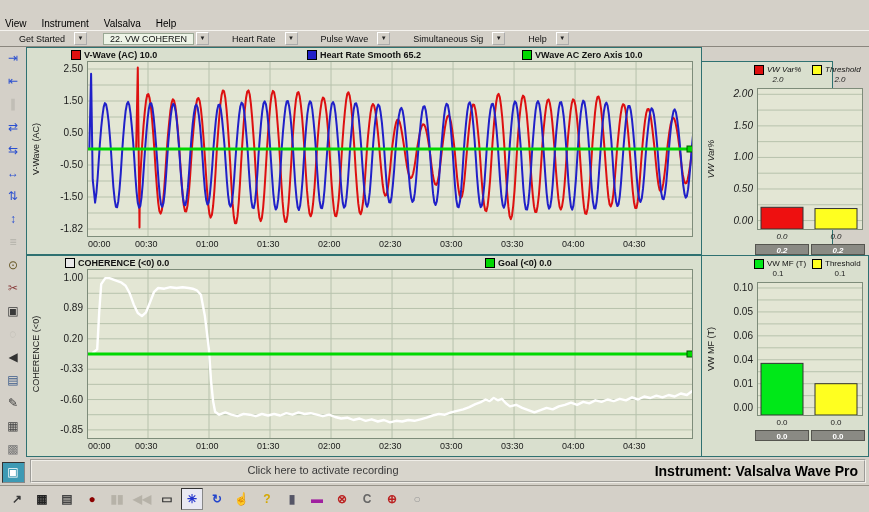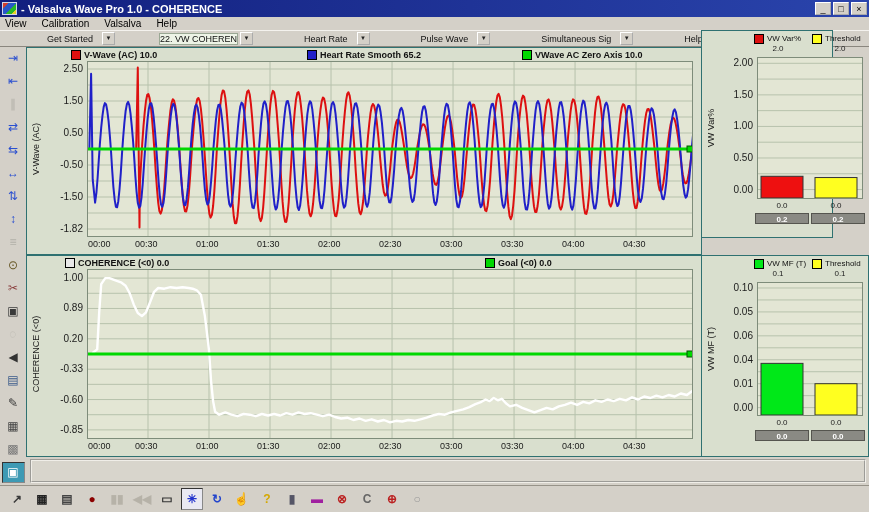--- a/index.html
+++ b/index.html
@@ -16,22 +16,22 @@
     font-size:9px;line-height:10px;text-align:center;padding:0;color:#000;font-family:"Liberation Sans",sans-serif;}
   
   .menubar{position:absolute;left:0;top:17px;width:869px;height:13px;background:#d4d0c8;
     display:flex;align-items:center;gap:15px;padding-left:5px;font-size:10px;box-sizing:border-box;}
   .menu-item{cursor:default;}
   
   .tabbar{position:absolute;left:0;top:30px;width:869px;height:17px;background:#d4d0c8;
     border-top:1px solid #f4f2ee;border-bottom:1px solid #8a867e;display:flex;align-items:center;
     padding-left:12px;box-sizing:border-box;}
   .tab{display:flex;align-items:center;margin-right:16px;}
-  .tab-label{font-size:9px;padding:1px 7px;color:#111;margin-left:28px;}
-  .tab.active .tab-label{background:#edf3e6;border:1px solid #9aa894;padding:0 0;}
+  .tab-label{font-size:9px;padding:1px 7px;color:#111;}
+  .tab.active .tab-label{background:#edf3e6;border:1px solid #9aa894;padding:0 6px;}
   .tab-arrow{width:11px;height:11px;font-size:6px;line-height:10px;text-align:center;
     background:#d4d0c8;border:1px outset #fff;margin-left:2px;color:#222;}
   
   .lefttools{position:absolute;left:0;top:47px;width:26px;height:410px;background:#d4d0c8;
     display:flex;flex-direction:column;align-items:center;padding-top:1px;box-sizing:border-box;}
   .ltool{width:21px;height:19px;margin-bottom:2px;font-size:12px;line-height:19px;text-align:center;
     background:#d4d0c8;border:1px solid #d4d0c8;}
   .ltool.disabled{opacity:.45;}
   .ltool.active{background:#3e9ab4;border:1px inset #888;color:#fff;}
   
@@ -58,32 +58,23 @@
     border-top:1px solid #979389;display:flex;align-items:center;padding-left:6px;gap:3px;box-sizing:border-box;}
   .btool{min-width:20px;height:20px;font-size:12px;line-height:20px;text-align:center;
     border:1px solid #d4d0c8;font-weight:bold;}
   .btool.disabled{opacity:.5;}
   .btool.pressed{border:1px inset #888;background:#e9e9f2;}
 </style>
 </head>
 <body>
 
 <div id="app">
-  <div class="titlebar">
-    <span class="app-icon"></span>
-    <span class="title-text">- Valsalva Wave Pro 1.0 - COHERENCE</span>
-    <span class="win-controls">
-      <button class="winbtn">_</button>
-      <button class="winbtn">□</button>
-      <button class="winbtn">×</button>
-    </span>
-  </div>
   <div class="menubar" id="menubar">
       <span class="menu-item">View</span>
-      <span class="menu-item">Calibration</span>
+      <span class="menu-item">Instrument</span>
       <span class="menu-item">Valsalva</span>
       <span class="menu-item">Help</span>
     </div>
   <div class="tabbar" id="tabbar">
       <div class="tab">
         <span class="tab-label">Get Started</span>
         <span class="tab-arrow">▼</span>
       </div>
       <div class="tab active">
         <span class="tab-label">22. VW COHEREN</span>
@@ -236,21 +227,21 @@
       <div class="xtick" style="left: 108.007px; top: 185px;">00:30</div>
       <div class="xtick" style="left: 169.013px; top: 185px;">01:00</div>
       <div class="xtick" style="left: 230.02px; top: 185px;">01:30</div>
       <div class="xtick" style="left: 291.027px; top: 185px;">02:00</div>
       <div class="xtick" style="left: 352.034px; top: 185px;">02:30</div>
       <div class="xtick" style="left: 413.04px; top: 185px;">03:00</div>
       <div class="xtick" style="left: 474.047px; top: 185px;">03:30</div>
       <div class="xtick" style="left: 535.054px; top: 185px;">04:00</div>
       <div class="xtick" style="left: 596.06px; top: 185px;">04:30</div>
     </div>
-  <div id="panel-var" class="panel" style="left:701px;top:30px;width:132px;height:208px;">
+  <div id="panel-var" class="panel" style="left:701px;top:61px;width:132px;height:208px;font-style:italic;">
       <div class="legend-item" style="left: 52px; top: 2px;">
         <span class="swatch" style="background: rgb(221, 16, 16);"></span>
         <span class="legend-label" style="font-weight: normal; font-size: 8px;">VW Var%</span>
       </div>
       <div class="legend-value" style="left: 56px; top: 13px;">2.0</div>
       <div class="legend-item" style="left: 110px; top: 2px;">
         <span class="swatch" style="background: rgb(255, 255, 32);"></span>
         <span class="legend-label" style="font-weight: normal; font-size: 8px;">Threshold</span>
       </div>
       <div class="legend-value" style="left: 118px; top: 13px;">2.0</div>
@@ -315,20 +306,22 @@
         <rect x="58" y="101.69642857142857" width="42" height="31.30357142857143" fill="#ffff20" stroke="#333"></rect>
         <rect x="0.5" y="0.5" width="105" height="133" fill="none" stroke="#7e8c7a"></rect>
       </svg>
       <div class="bar-sublabel" style="left: 59px; top: 162px;">0.0</div>
       <div class="gray-box" style="left: 53px; top: 174px;">0.0</div>
       <div class="bar-sublabel" style="left: 113px; top: 162px;">0.0</div>
       <div class="gray-box" style="left: 109px; top: 174px;">0.0</div>
     </div>
 
   <div class="recbar">
+    <span class="recmsg">Click here to activate recording</span>
+    <span class="instrument">Instrument: Valsalva Wave Pro</span>
   </div>
   <div class="bottomtools" id="bottomtools">
       <div class="btool" style="color: rgb(58, 58, 58);">↗</div>
       <div class="btool" style="color: rgb(34, 34, 34);">▦</div>
       <div class="btool" style="color: rgb(68, 68, 68);">▤</div>
       <div class="btool" style="color: rgb(139, 0, 0);">●</div>
       <div class="btool disabled" style="color: rgb(154, 150, 138);">▮▮</div>
       <div class="btool disabled" style="color: rgb(154, 150, 138);">◀◀</div>
       <div class="btool" style="color: rgb(51, 51, 51);">▭</div>
       <div class="btool pressed" style="color: rgb(34, 51, 204);">✳</div>

